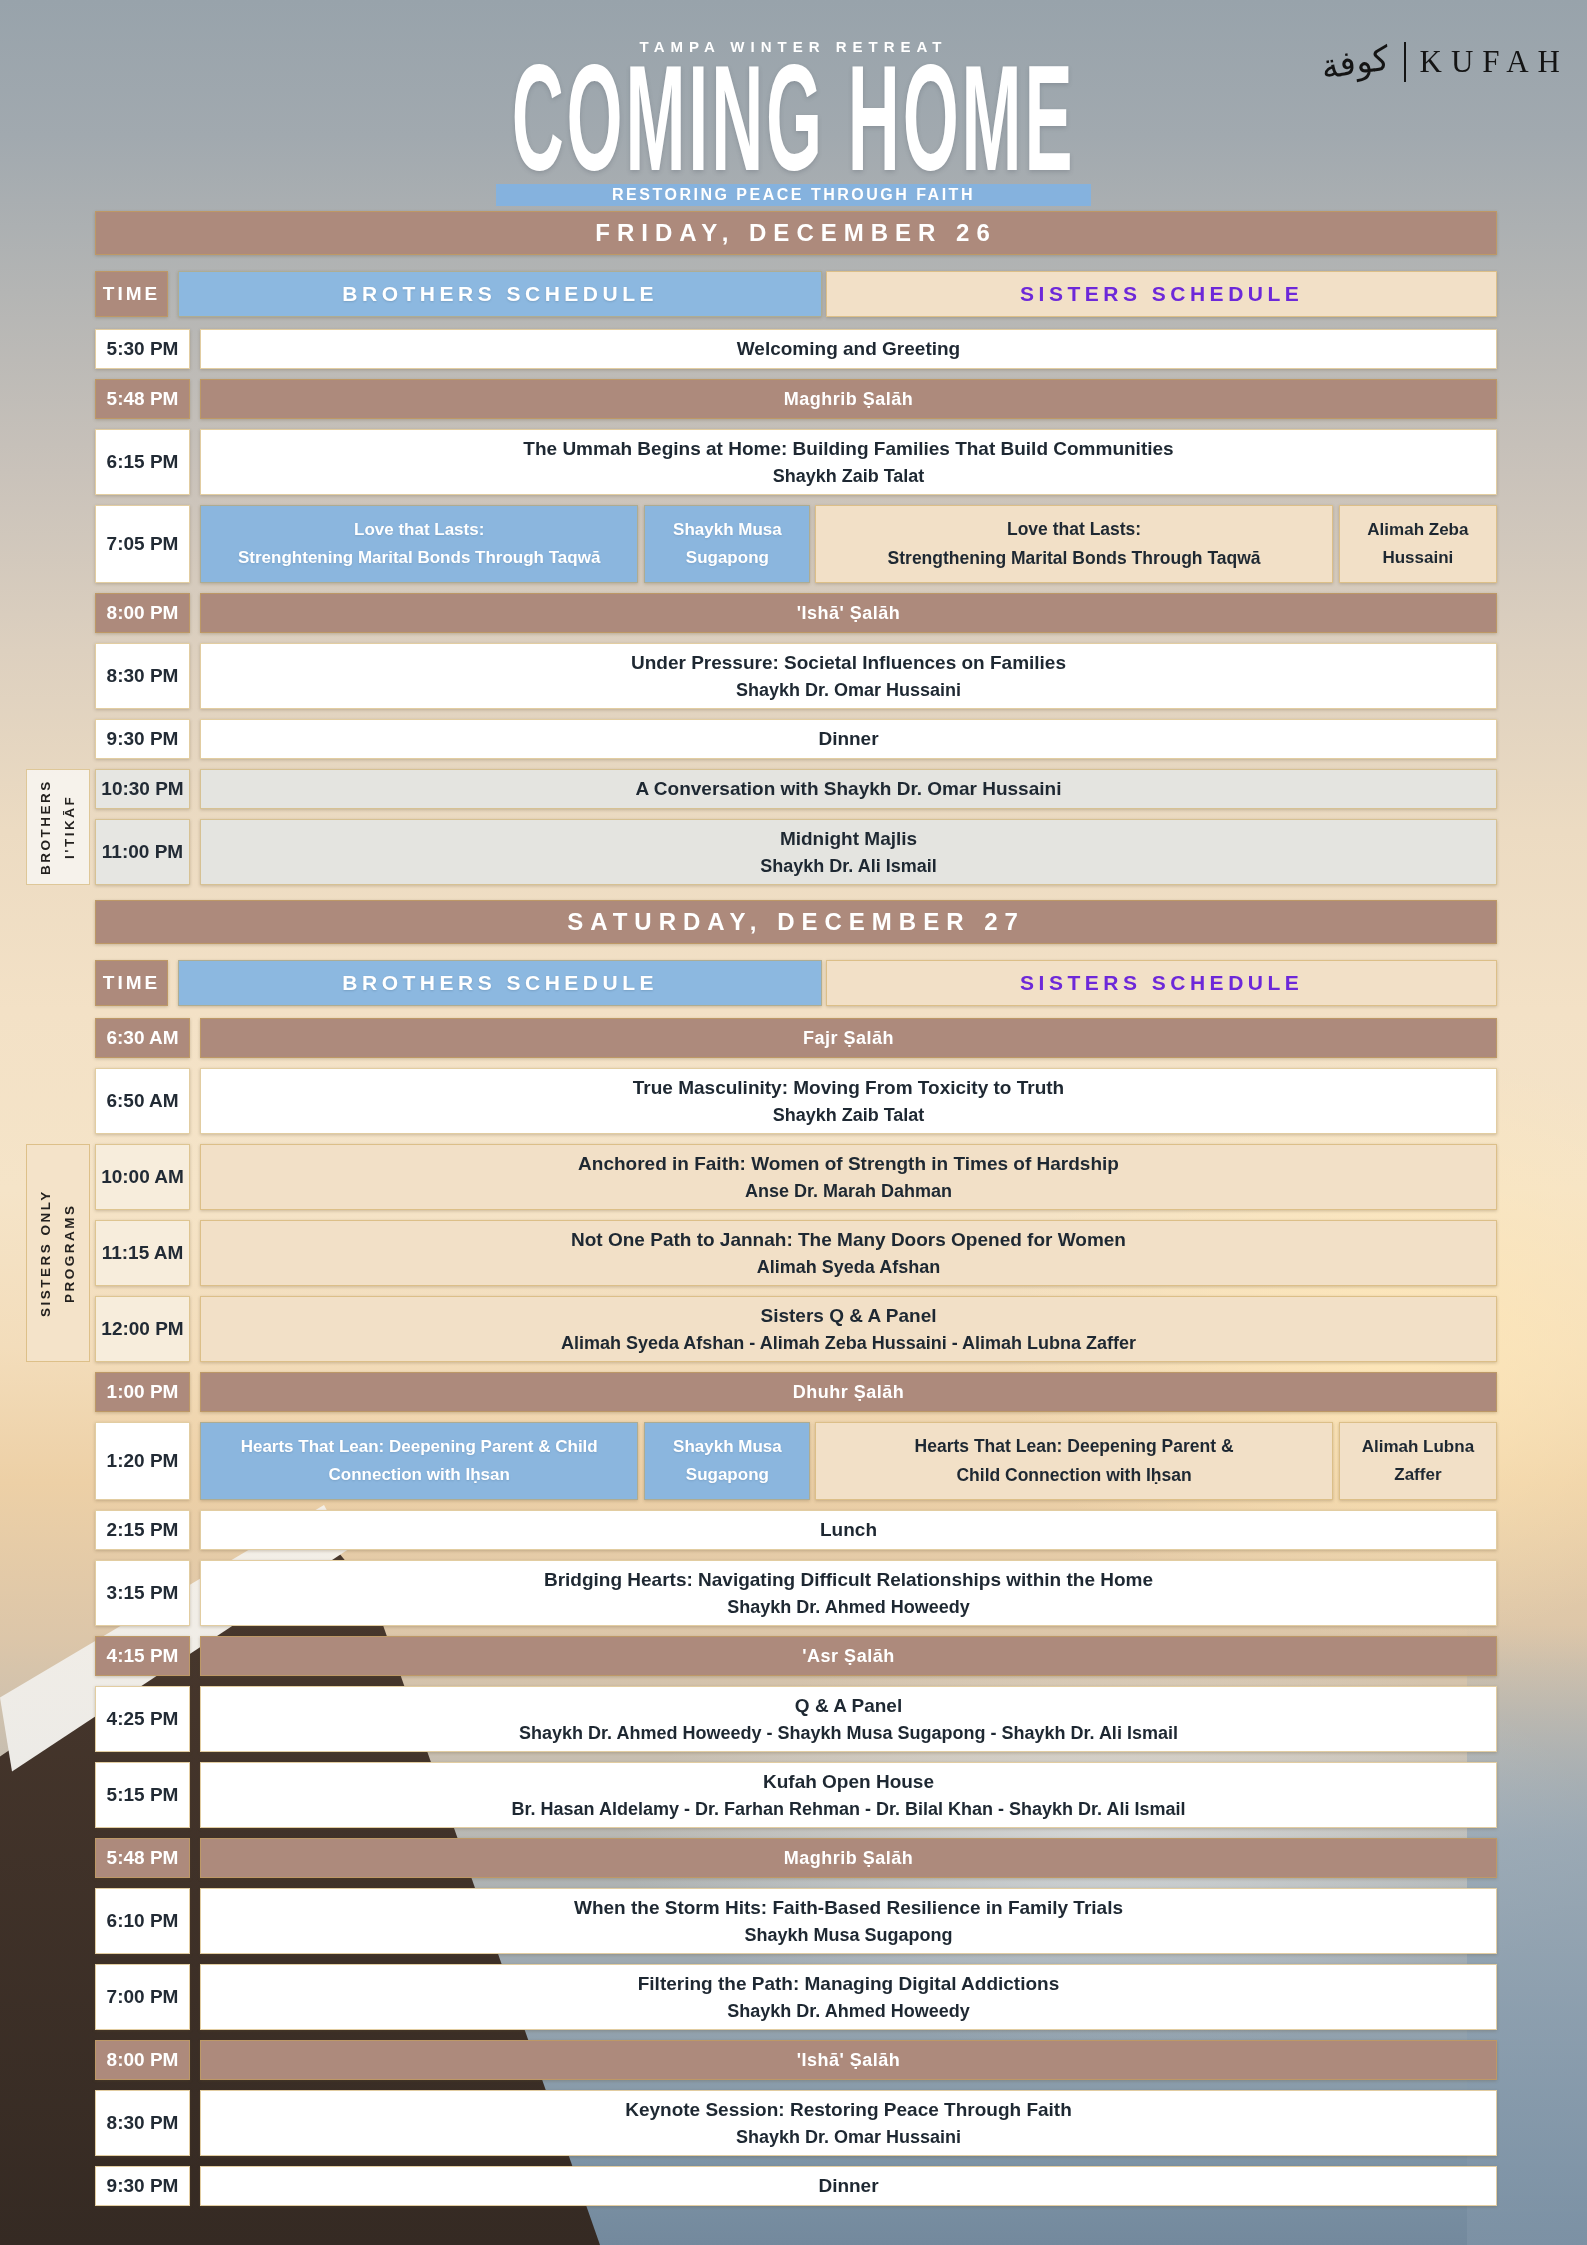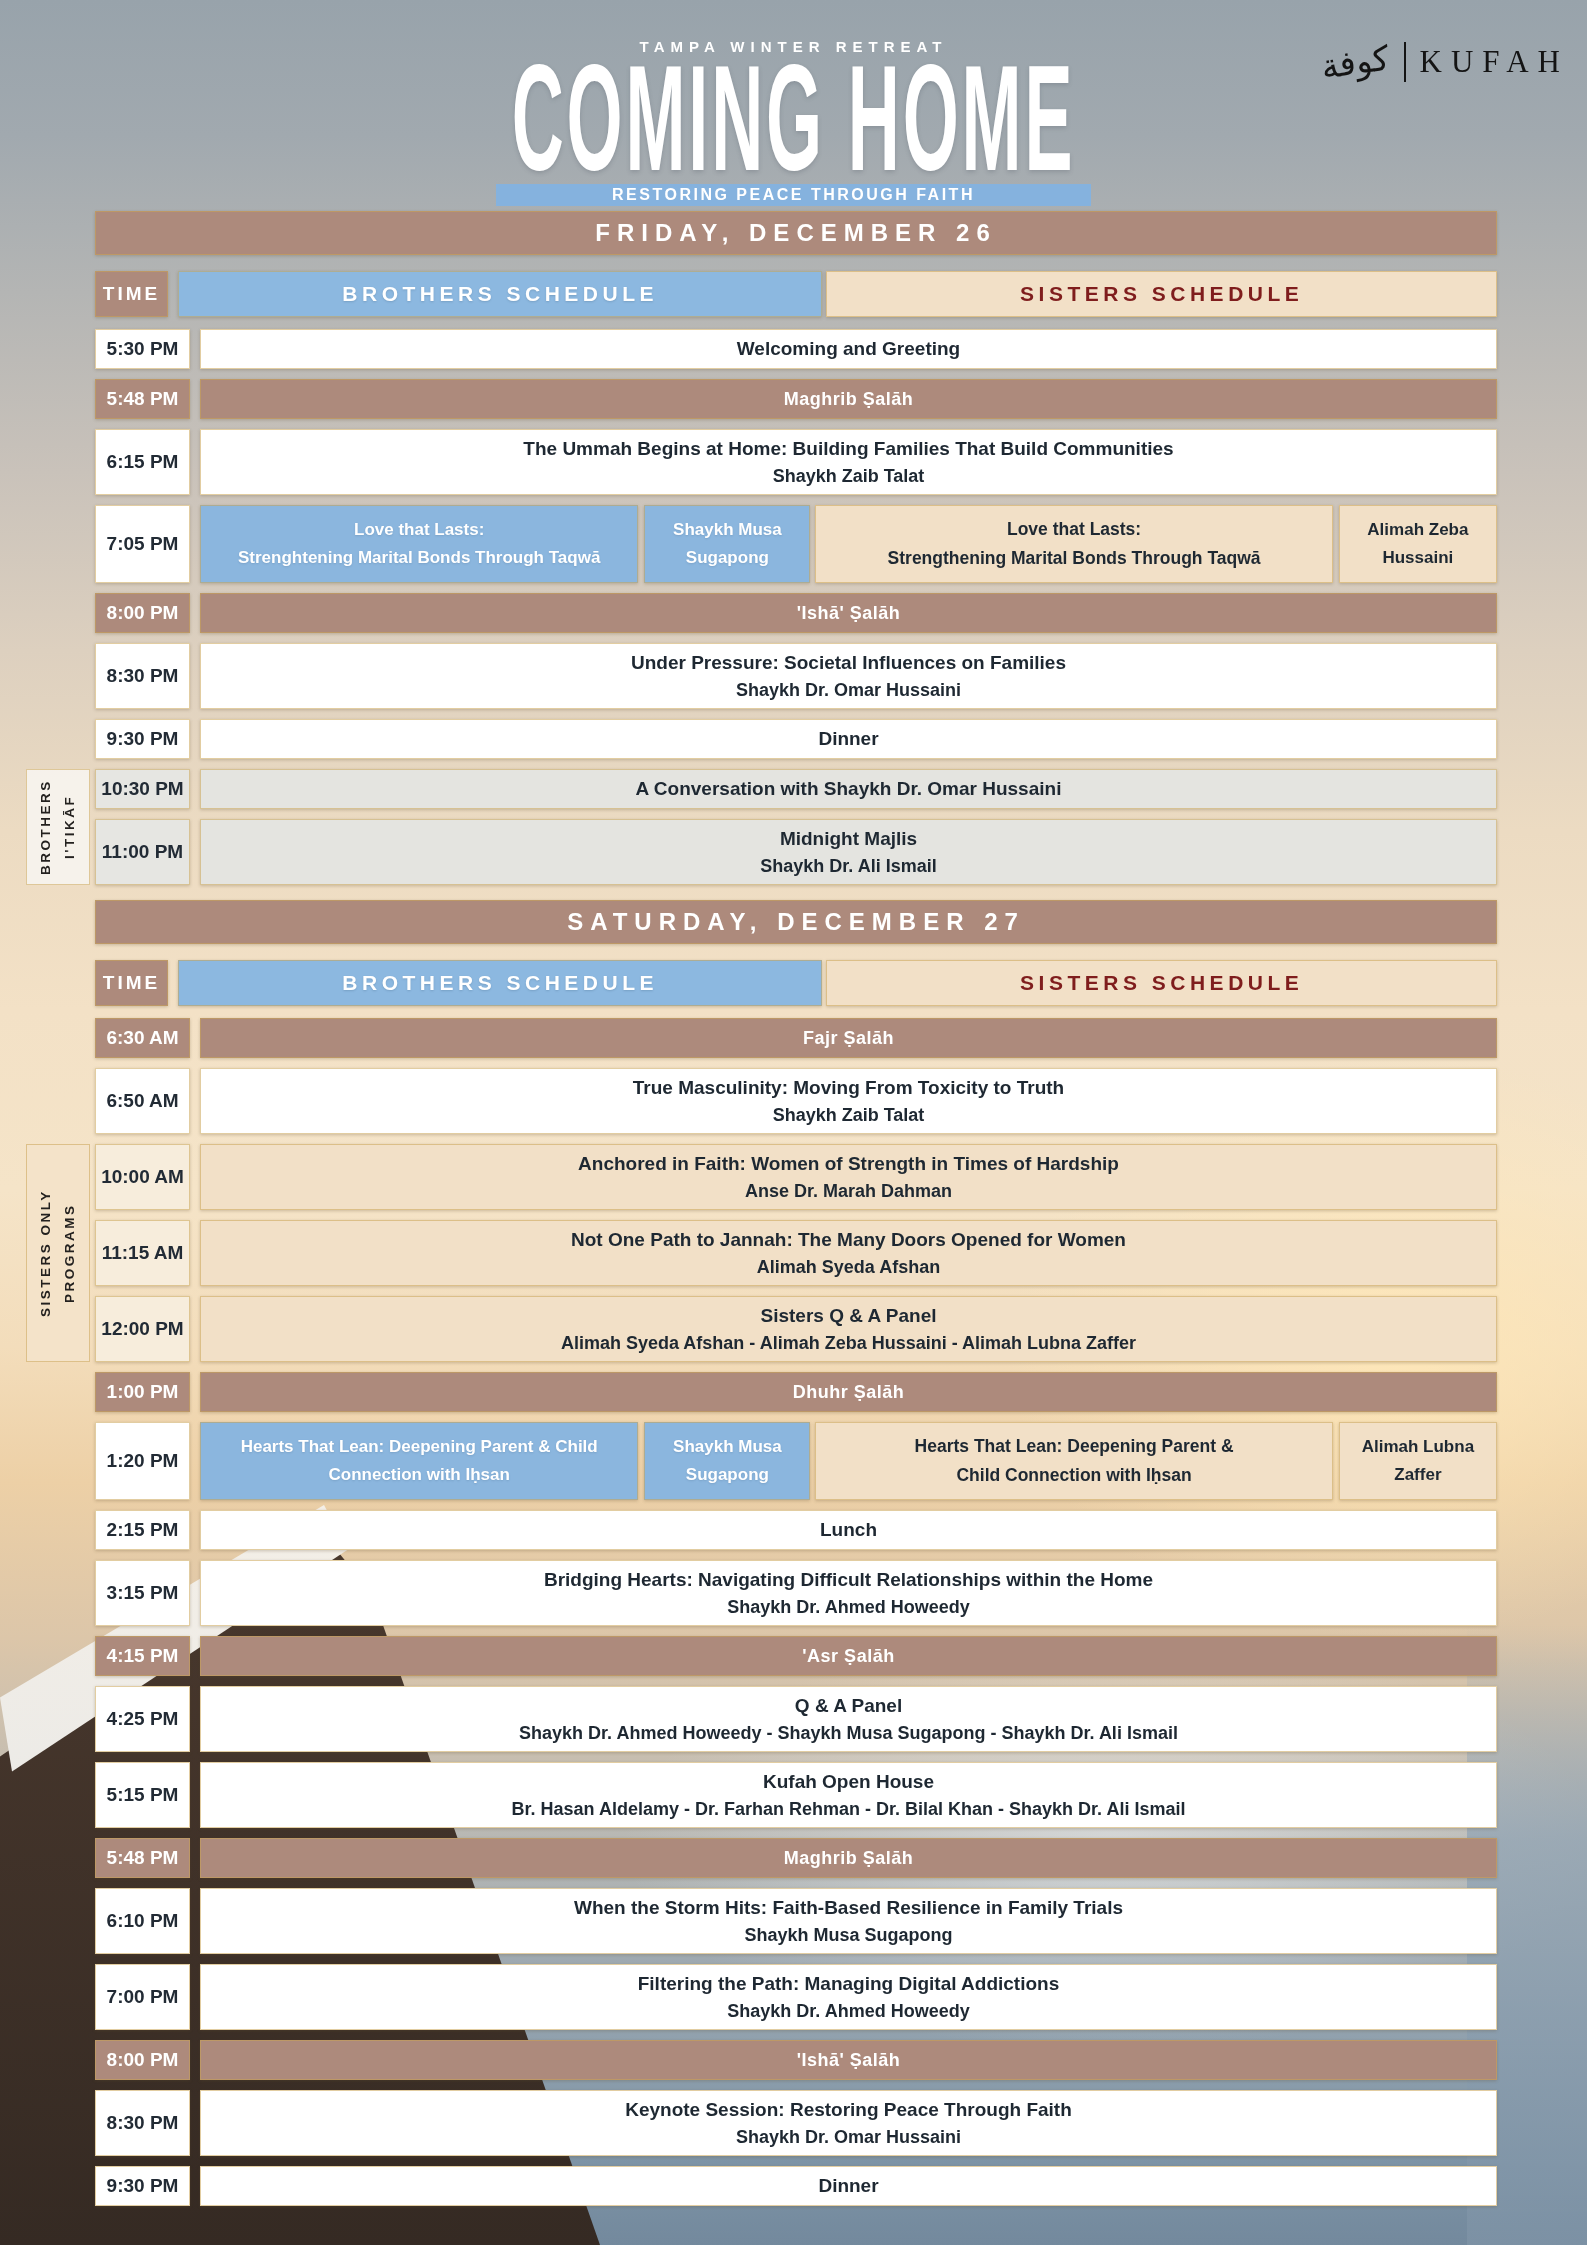--- a/index.html
+++ b/index.html
@@ -38,21 +38,21 @@
   .schedule{position:absolute;top:211px;left:95px;width:1402px;}
   .day{position:relative;margin-bottom:15px;}
   .cellbox{border:1px solid rgba(203,164,84,.55);box-shadow:0 1px 3px rgba(96,74,46,.28);box-sizing:border-box;}
   .day-banner{height:44px;background:#ad8a7c;color:#fff;display:flex;align-items:center;justify-content:center;
     font-weight:700;font-size:24px;letter-spacing:7px;margin-bottom:16px;}
   .cols-header{display:flex;height:46px;margin-bottom:12px;}
   .col-time{width:73px;margin-right:10px;background:#ad8a7c;color:#fff;display:flex;align-items:center;justify-content:center;
     font-weight:700;font-size:19px;letter-spacing:3px;}
   .col-bro{flex:49;background:#8cb8e0;color:#fff;display:flex;align-items:center;justify-content:center;
     font-weight:700;font-size:21px;letter-spacing:4.5px;margin-right:4px;text-shadow:0 1px 2px rgba(60,90,120,.25);}
-  .col-sis{flex:51;background:#f2e0c7;color:#7f1d1d;display:flex;align-items:center;justify-content:center;
+  .col-sis{flex:51;background:#f2e0c7;color:#6d28d9;display:flex;align-items:center;justify-content:center;
     font-weight:700;font-size:21px;letter-spacing:4.5px;}
   .s-row{display:flex;margin-bottom:10px;}
   .h1{height:40px}.h2{height:66px}.h-split{height:78px}
   .time-cell{width:95px;margin-right:10px;display:flex;align-items:center;justify-content:center;
     font-weight:700;font-size:19px;color:#222b35;}
   .row-content{flex:1;display:flex;min-width:0;}
   .full{flex:1;display:flex;flex-direction:column;align-items:center;justify-content:center;text-align:center;padding:2px 14px;}
   .prayer{background:#ad8a7c;color:#fff;font-weight:700;font-size:18px;letter-spacing:.5px;}
   .st-white{background:#ffffff}
   .st-gray{background:#e4e4e0}

